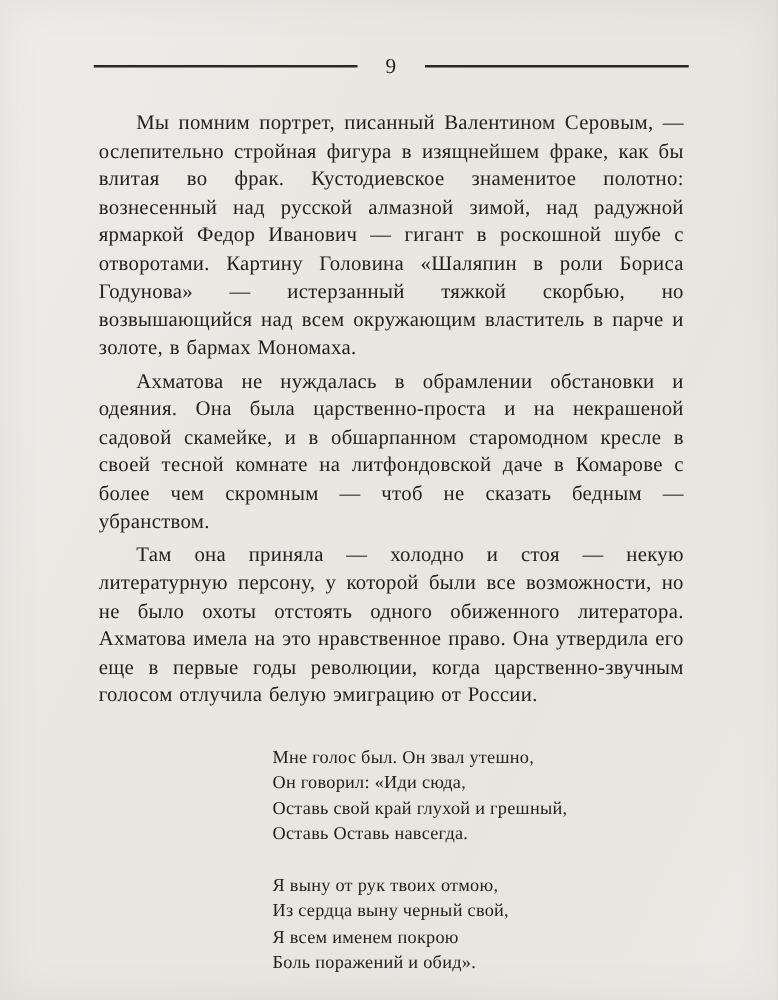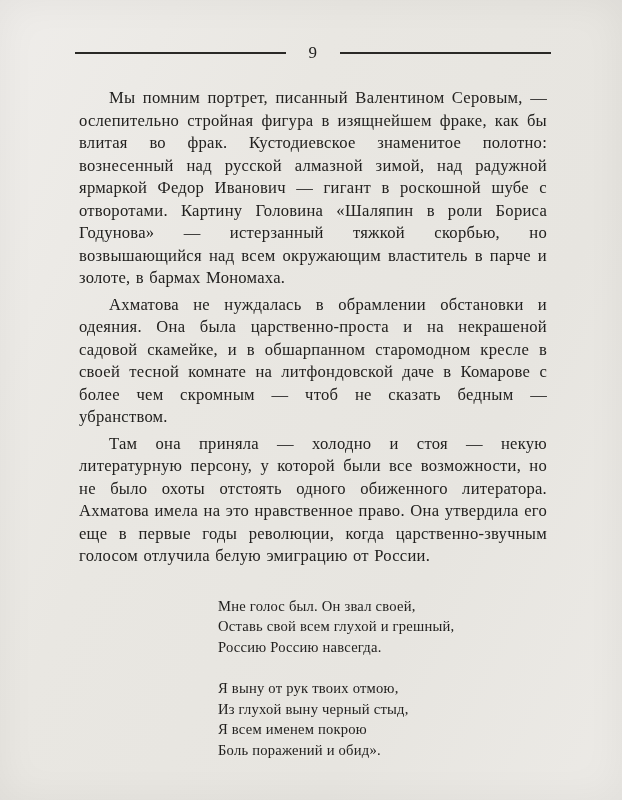--- a/index.html
+++ b/index.html
@@ -76,26 +76,27 @@
     </div>
 
     <div class="body-text">
       <p>Мы помним портрет, писанный Валентином Серовым, — ослепительно стройная фигура в изящнейшем фраке, как бы влитая во фрак. Кустодиевское знаменитое полотно: вознесенный над русской алмазной зимой, над радужной ярмаркой Федор Иванович — гигант в роскошной шубе с отворотами. Картину Головина «Шаляпин в роли Бориса Годунова» — истерзанный тяжкой скорбью, но возвышающийся над всем окружающим властитель в парче и золоте, в бармах Мономаха.</p>
       <p>Ахматова не нуждалась в обрамлении обстановки и одеяния. Она была царственно-проста и на некрашеной садовой скамейке, и в обшарпанном старомодном кресле в своей тесной комнате на литфондовской даче в Комарове с более чем скромным — чтоб не сказать бедным — убранством.</p>
       <p>Там она приняла — холодно и стоя — некую литературную персону, у которой были все возможности, но не было охоты отстоять одного обиженного литератора. Ахматова имела на это нравственное право. Она утвердила его еще в первые годы революции, когда царственно-звучным голосом отлучила белую эмиграцию от России.</p>
     </div>
 
     <div class="poem">
       <div class="stanza">
-        <div class="poem-line">Мне голос был. Он звал своей,</div>
-        <div class="poem-line">Оставь свой всем глухой и грешный,</div>
-        <div class="poem-line">Россию Россию навсегда.</div>
+        <div class="poem-line">Мне голос был. Он звал утешно,</div>
+        <div class="poem-line">Он говорил: «Иди сюда,</div>
+        <div class="poem-line">Оставь свой край глухой и грешный,</div>
+        <div class="poem-line">Оставь Оставь навсегда.</div>
       </div>
       <div class="stanza">
         <div class="poem-line">Я выну от рук твоих отмою,</div>
-        <div class="poem-line">Из глухой выну черный стыд,</div>
+        <div class="poem-line">Из сердца выну черный свой,</div>
         <div class="poem-line">Я всем именем покрою</div>
         <div class="poem-line">Боль поражений и обид».</div>
       </div>
     </div>
 
   </div>
 </div>
 
 </body></html>

